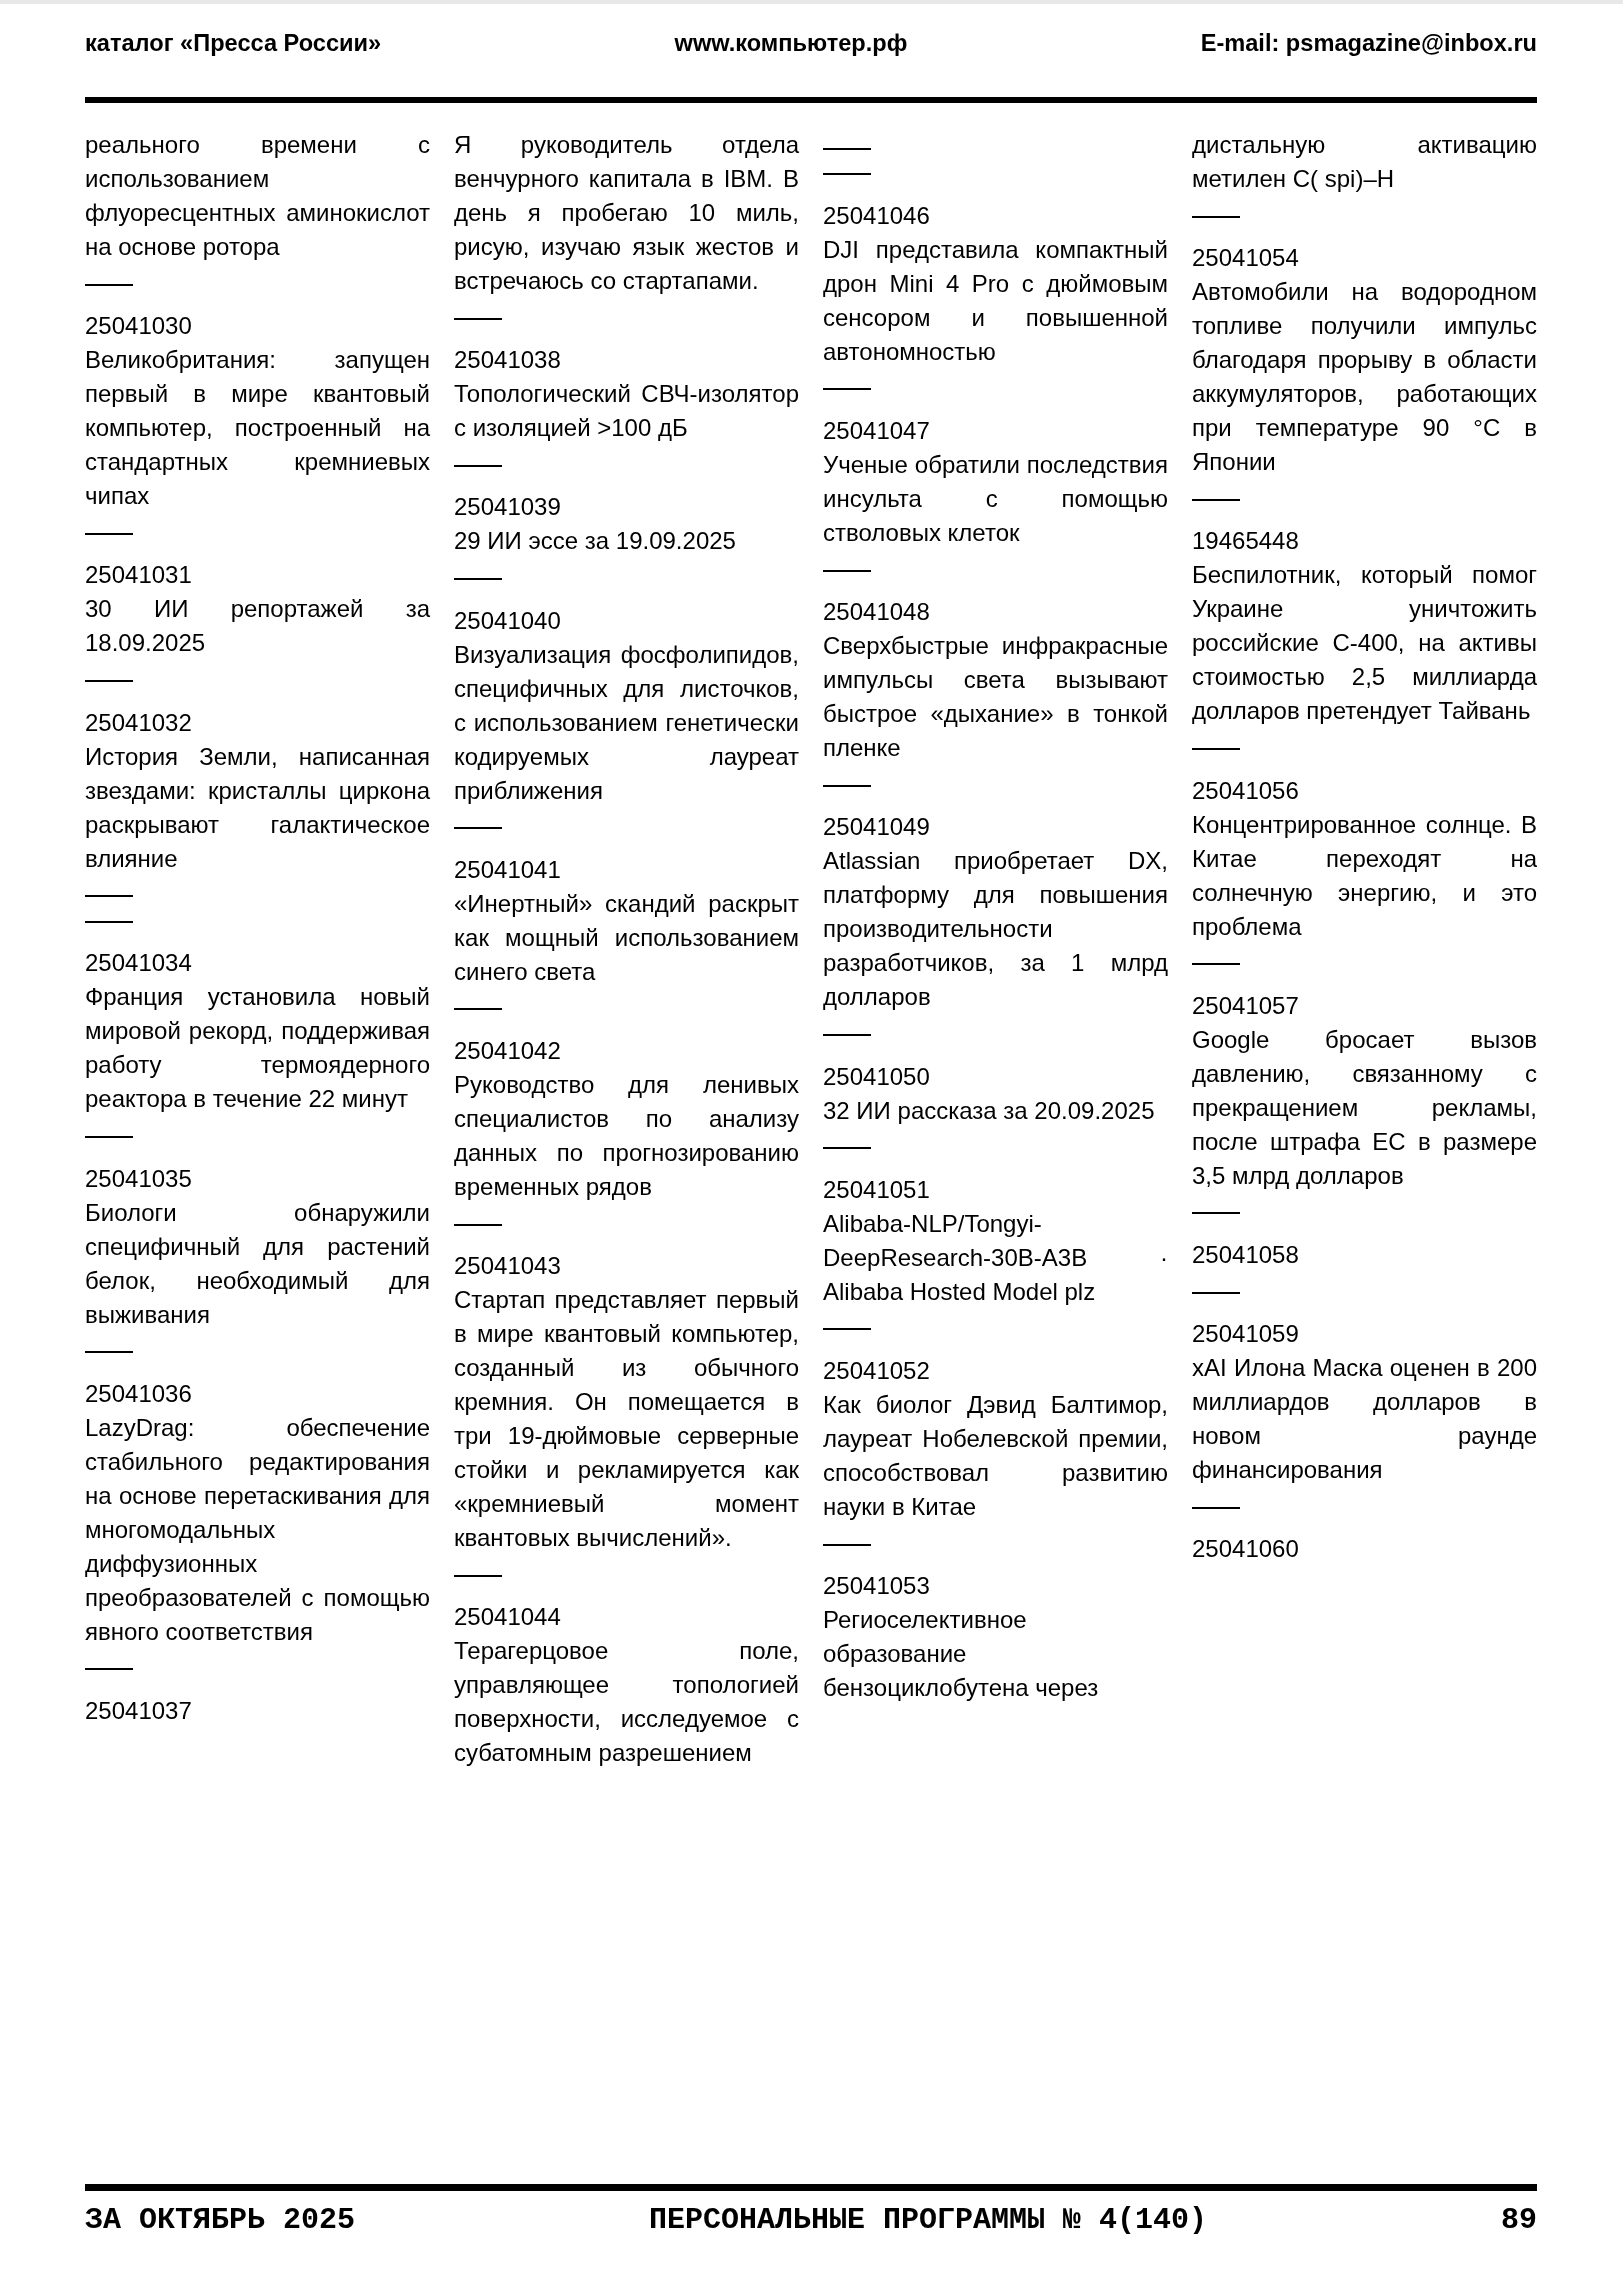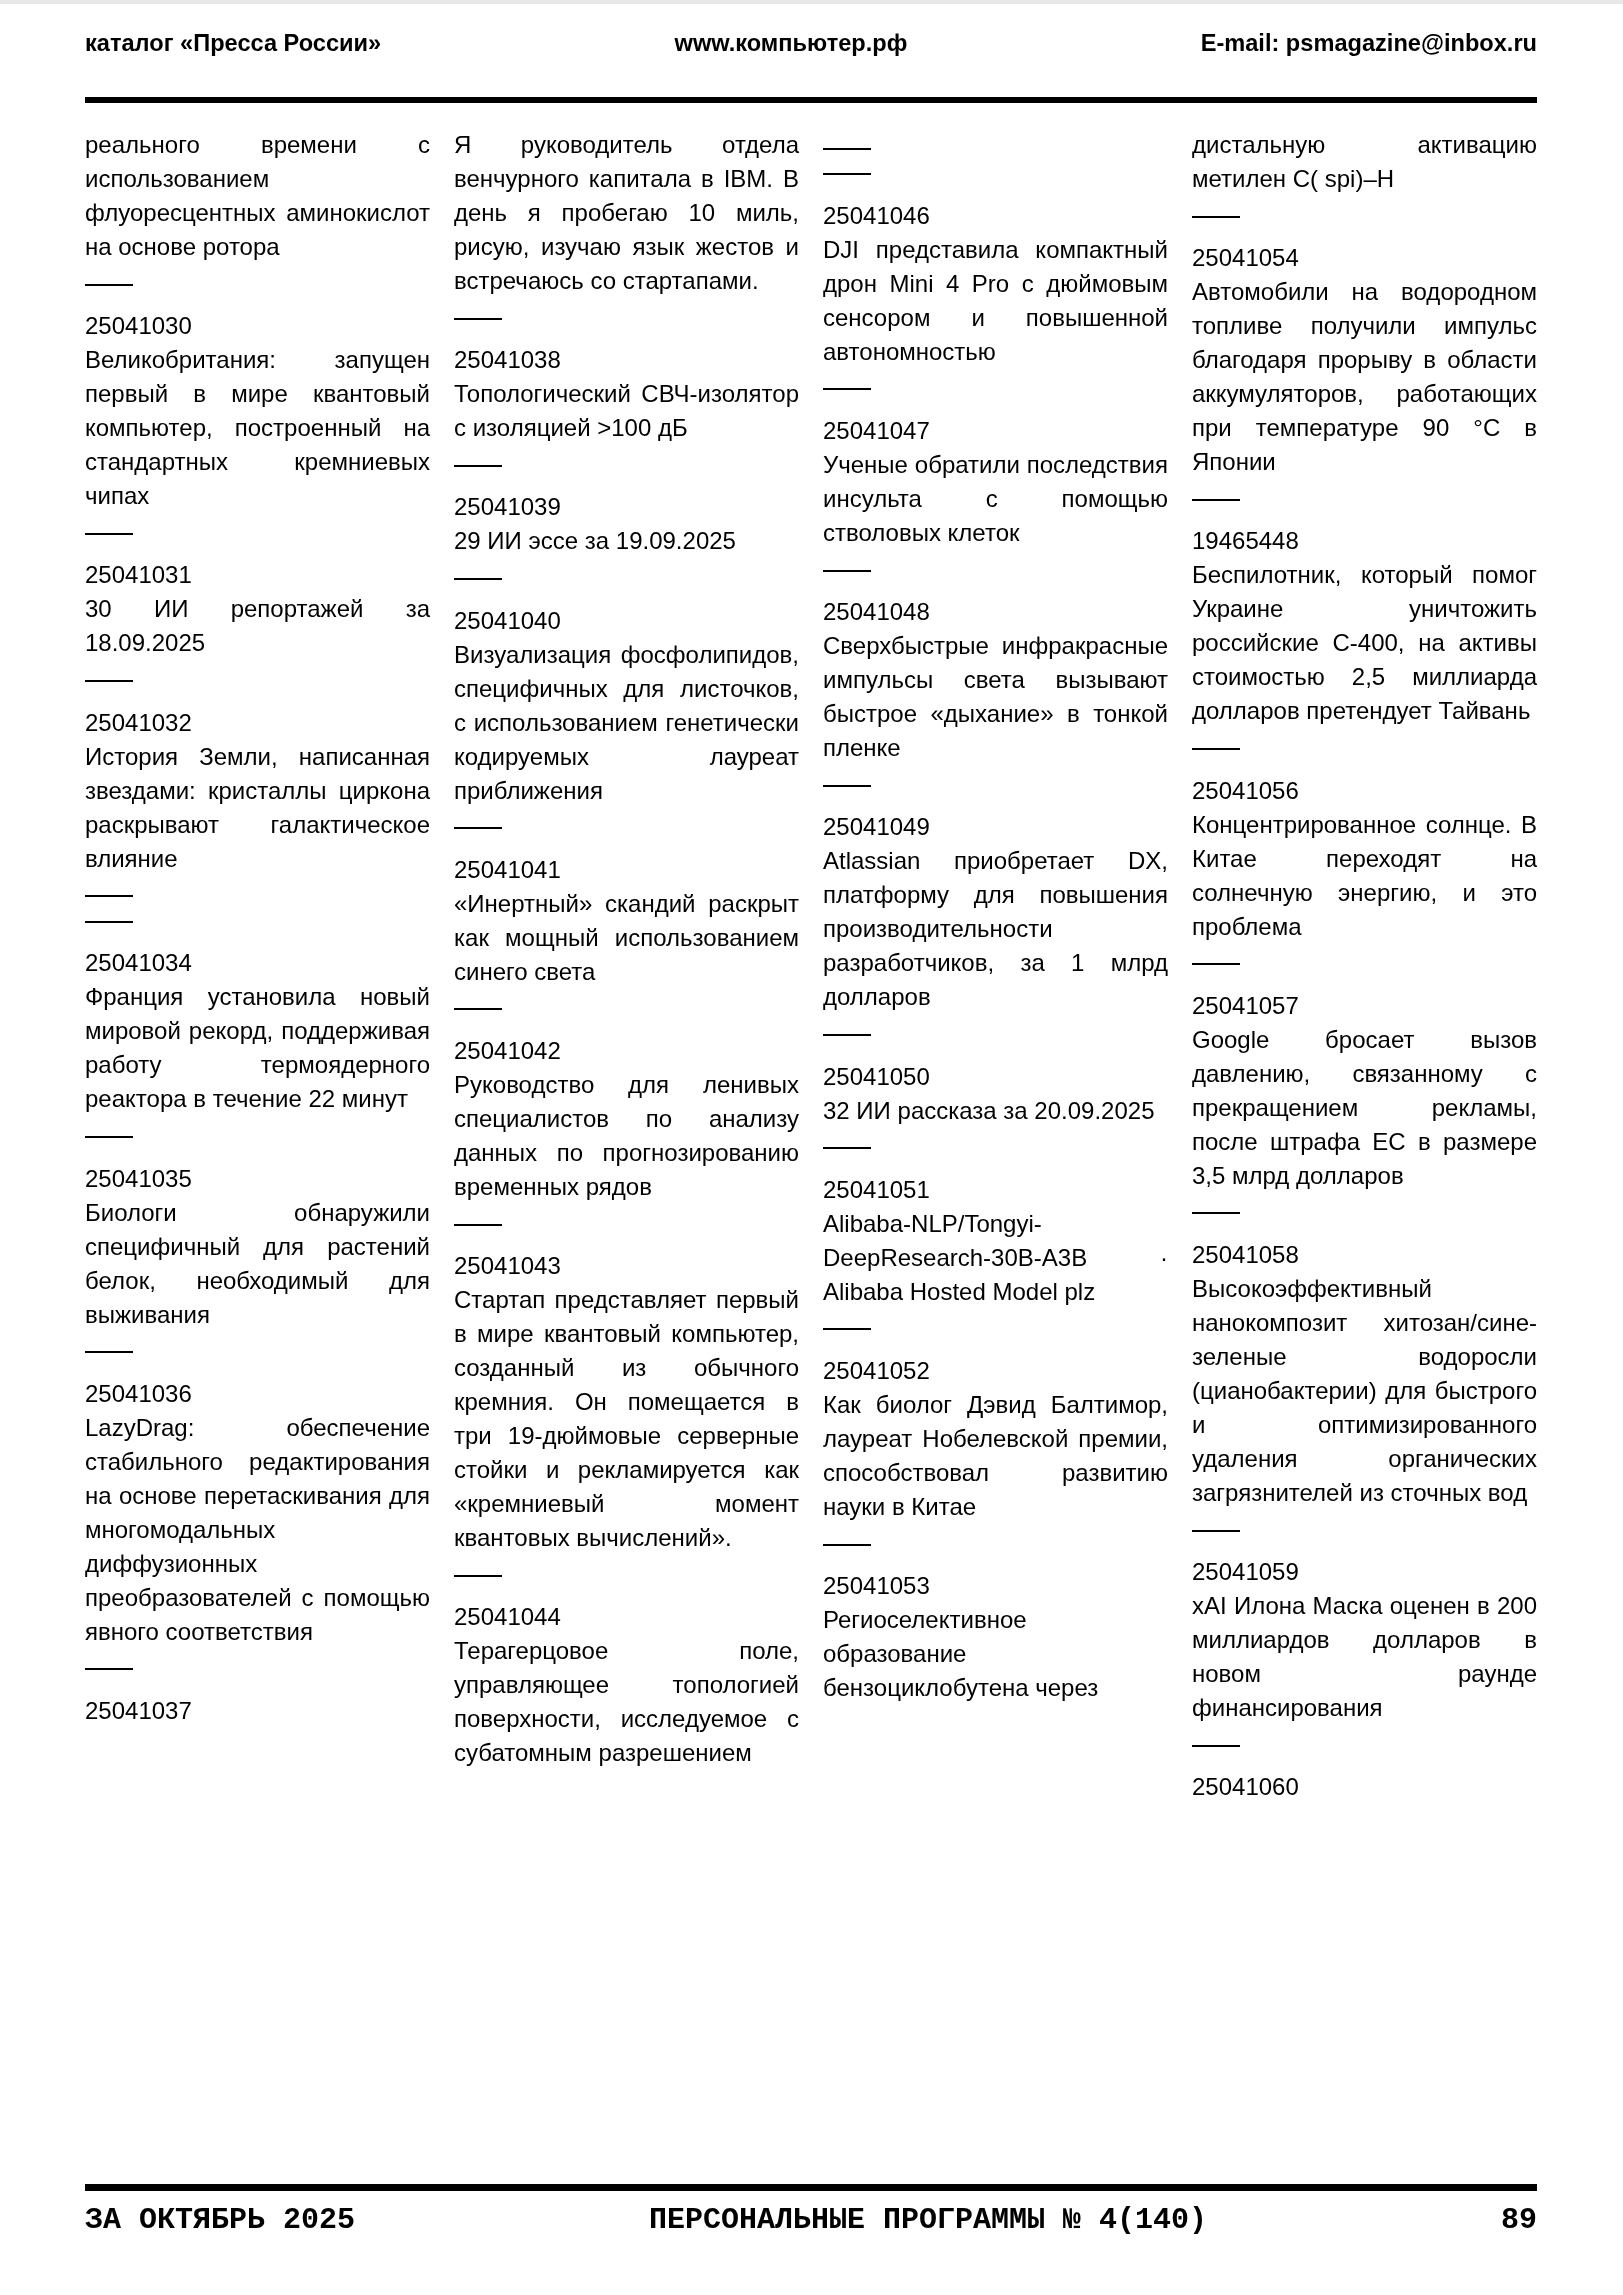--- a/index.html
+++ b/index.html
@@ -226,21 +226,20 @@
           <div class="entry-text">Концентрированное солнце. В Китае переходят на солнечную энергию, и это проблема</div>
         </div>
         <div class="divider"></div>
         <div class="entry">
           <div class="entry-id">25041057</div>
           <div class="entry-text">Google бросает вызов давлению, связанному с прекращением рекламы, после штрафа ЕС в размере 3,5 млрд долларов</div>
         </div>
         <div class="divider"></div>
         <div class="entry">
           <div class="entry-id">25041058</div>
-          <div class="entry-text">Высокоэффективный нанокомпозит хитозан/сине-зеленые водоросли (цианобактерии) для быстрого и оптимизированного удаления органических загрязнителей из сточных вод</div>
         </div>
         <div class="divider"></div>
         <div class="entry">
           <div class="entry-id">25041059</div>
           <div class="entry-text">xAI Илона Маска оценен в 200 миллиардов долларов в новом раунде финансирования</div>
         </div>
         <div class="divider"></div>
         <div class="entry">
           <div class="entry-id">25041060</div>
         </div>

